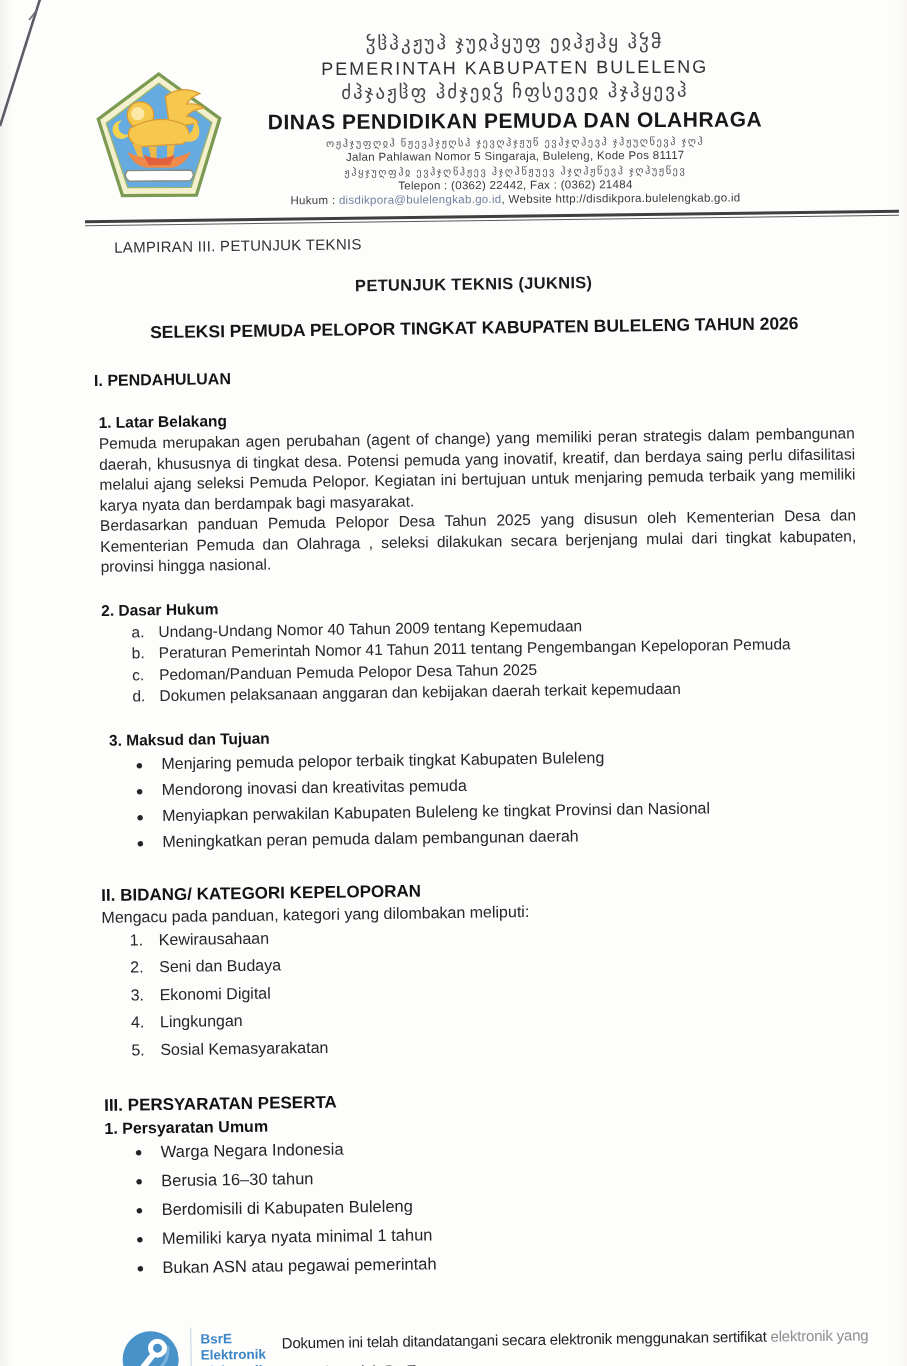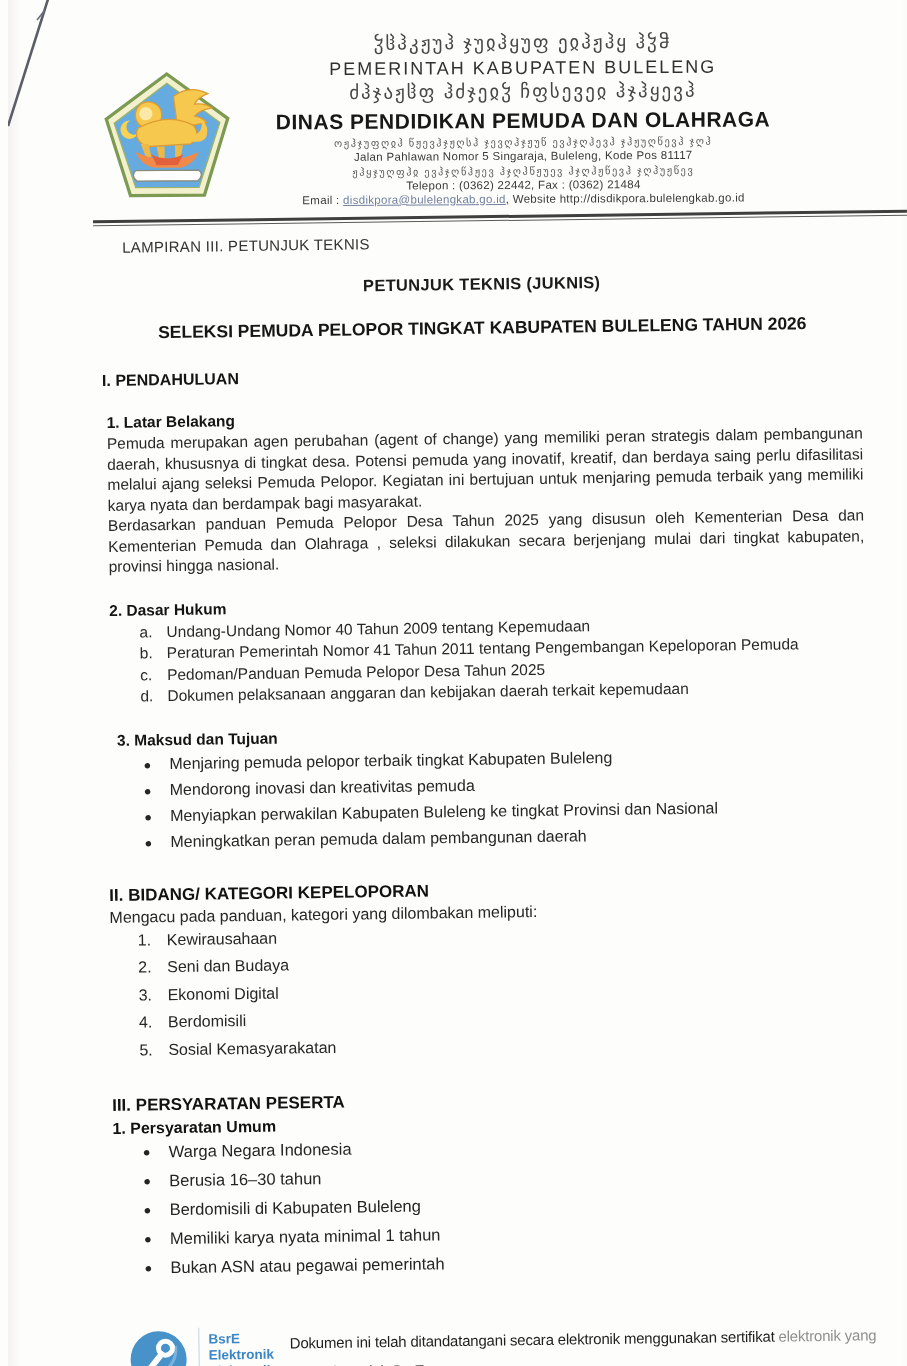--- a/index.html
+++ b/index.html
@@ -4,33 +4,33 @@
 <style>
   html,body{margin:0;padding:0;}
   body{
     width:907px;height:1366px;
     background:#fdfdfc;
     font-family:"Liberation Sans", sans-serif;
     color:#2a2a2a;
     position:relative;
     overflow:hidden;
   }
-  .page{position:absolute;inset:0;background:linear-gradient(90deg,#f4f3f1 0px,#fdfdfc 14px,#fdfdfc 893px,#f8f7f5 907px);margin-left:8px;}
+  .page{position:absolute;inset:0;background:linear-gradient(90deg,#f4f3f1 0px,#fdfdfc 14px,#fdfdfc 893px,#f8f7f5 907px);}
   
   .artifact{position:absolute;left:0;top:0;z-index:5;}
   
   .letterhead{position:relative;margin:30px 0 0 85px;width:812px;transform:rotate(-0.35deg);}
   .emblem{position:absolute;left:8px;top:38px;}
   .lh-text{margin-left:120px;width:620px;text-align:center;}
   .script-md{font-size:19px;line-height:26px;color:#474747;letter-spacing:2px;white-space:nowrap;}
   .gov-name{font-size:18px;letter-spacing:2px;color:#303030;margin-top:2px;}
   .dept-name{font-size:21px;font-weight:bold;letter-spacing:0.5px;color:#181818;margin-top:4px;}
   .script-sm{font-size:10.5px;color:#5a5a5a;letter-spacing:1.5px;margin-top:3px;white-space:nowrap;}
   .addr,.contact{font-size:11.5px;color:#3a3a3a;margin-top:2px;letter-spacing:0.3px;}
-  .email-link{color:#72809f;text-decoration:underline;}
+  .email-link{color:#72809f;}
   
   .rule{margin:10px 0 0 85px;width:814px;height:2px;border-top:3px solid #3f3f3f;border-bottom:1px solid #5a5a5a;transform:rotate(-0.75deg);}
   
   .doc{margin:12px 0 0 92px;width:762px;transform:rotate(-0.8deg);transform-origin:0 0;}
   .lampiran{font-size:15px;letter-spacing:0.3px;margin:18px 0 0 22px;color:#333;}
   .title1{text-align:center;font-weight:bold;font-size:16.5px;margin-top:24px;letter-spacing:0.3px;color:#1c1c1c;}
   .title2{text-align:center;font-weight:bold;font-size:17.5px;margin-top:24px;color:#161616;}
   .h-major{font-weight:bold;font-size:16px;margin-top:28px;color:#141414;}
   .h-sub{font-weight:bold;font-size:15.5px;margin:24px 0 2px 4px;color:#141414;}
   .para{font-size:15.5px;line-height:20.5px;text-align:justify;color:#282828;margin:0 2px 0 4px;}
@@ -84,21 +84,21 @@
     <div class="lh-text">
       <div class="script-md">ჴჱჰკჟუჰ ჯუჲჰყუფ ეჲჰჟჰყ ჰჴჵ</div>
       <div class="gov-name">PEMERINTAH KABUPATEN BULELENG</div>
       <div class="script-md">ძჰჯაჟჱფ ჰძჯეჲჴ ჩფსევეჲ ჰჯჰყევჰ</div>
       <div class="dept-name">DINAS PENDIDIKAN PEMUDA DAN OLAHRAGA</div>
       <div class="script-sm">ოჟჰჯუფღჲჰ წჟევჰჯჟღსჰ ჯევღჰჯჟუწ ევჰჯღჰევჰ ჯჰჟუღწევჰ ჯღჰ</div>
       <div class="addr">Jalan Pahlawan Nomor 5 Singaraja, Buleleng, Kode Pos 81117</div>
       <div class="script-sm">ჟჰყჯუღფჰჲ ევჰჯღწჰჟევ ჰჯღჰწჟუევ ჰჯღჰჟწევჰ ჯღჰუჟწევ</div>
       <div class="contact">Telepon : (0362) 22442, Fax : (0362) 21484</div>
       <div class="contact">
-        <span>Email :</span>
+        <span>Hukum :</span>
         <span class="email-link">disdikpora@bulelengkab.go.id</span><span>, Website http://disdikpora.bulelengkab.go.id</span>
       </div>
     </div>
   </div>
 
   <div class="rule"></div>
 
   <div class="doc">
     <div class="lampiran">LAMPIRAN III. PETUNJUK TEKNIS</div>
     <div class="title1">PETUNJUK TEKNIS (JUKNIS)</div>
@@ -155,21 +155,21 @@
     <div class="num-row">
       <span class="num-marker">2.</span>
       <span>Seni dan Budaya</span>
     </div>
     <div class="num-row">
       <span class="num-marker">3.</span>
       <span>Ekonomi Digital</span>
     </div>
     <div class="num-row">
       <span class="num-marker">4.</span>
-      <span>Berdomisili</span>
+      <span>Lingkungan</span>
     </div>
     <div class="num-row">
       <span class="num-marker">5.</span>
       <span>Sosial Kemasyarakatan</span>
     </div>
 
     <div class="h3-major">III. PERSYARATAN PESERTA</div>
     <div class="h3-sub">1. Persyaratan Umum</div>
     <div class="req-row">
       <span class="req-dot">●</span>

